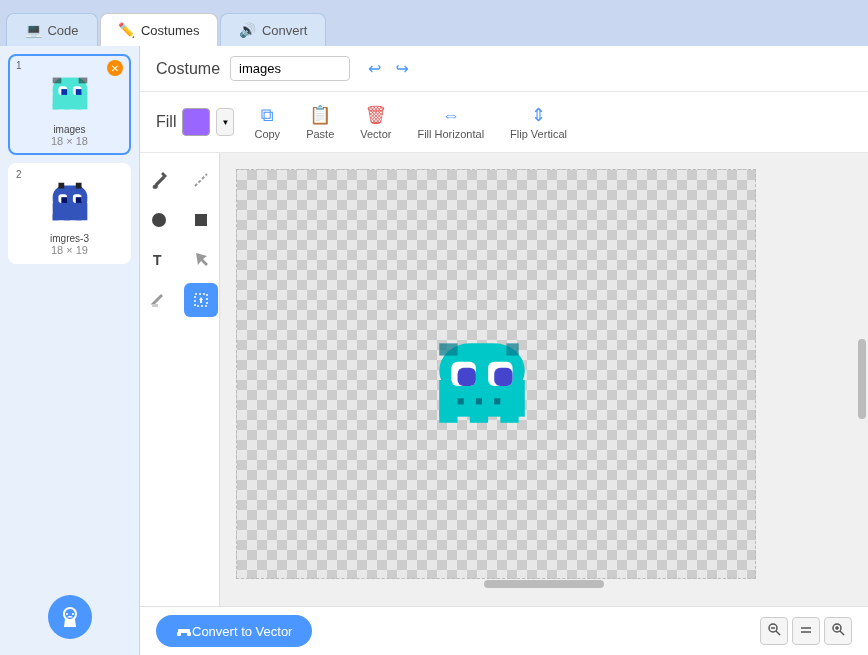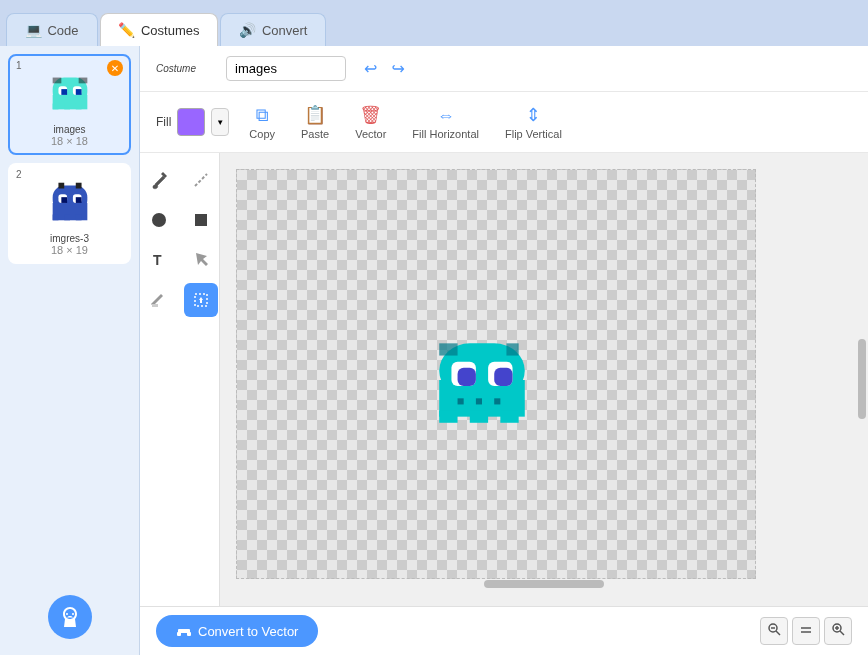--- a/index.html
+++ b/index.html
@@ -148,25 +148,24 @@
 
     
     .costume-header {
       display: flex;
       align-items: center;
       padding: 10px 16px;
       gap: 10px;
       border-bottom: 1px solid #e8e8e8;
     }
     .costume-label {
-      font-size: 10px;
+      font-size: 16px;
       font-weight: 500;
       color: #444;
       min-width: 60px;
-      font-style: italic;
     }
     .costume-name-input {
       border: 1px solid #ccc;
       border-radius: 4px;
       padding: 4px 8px;
       font-size: 13px;
       width: 120px;
       outline: none;
     }
     .undo-redo {
@@ -190,21 +189,21 @@
       padding: 8px 16px;
       gap: 14px;
       border-bottom: 1px solid #e8e8e8;
     }
     .fill-section {
       display: flex;
       align-items: center;
       gap: 6px;
     }
     .fill-label {
-      font-size: 12px;
+      font-size: 16px;
       color: #444;
     }
     .fill-color {
       width: 28px;
       height: 28px;
       background: #9966ff;
       border-radius: 4px;
       border: 1px solid #aaa;
       cursor: pointer;
     }
@@ -342,21 +341,21 @@
     .convert-btn {
       background: #4c97ff;
       color: white;
       border: none;
       border-radius: 20px;
       padding: 8px 20px;
       font-size: 13px;
       cursor: pointer;
       display: flex;
       align-items: center;
-      gap: 6px;
+      gap: 0;
       text-align: right;
     }
     .zoom-controls {
       display: flex;
       align-items: center;
       gap: 4px;
     }
     .zoom-btn {
       width: 28px;
       height: 28px;

